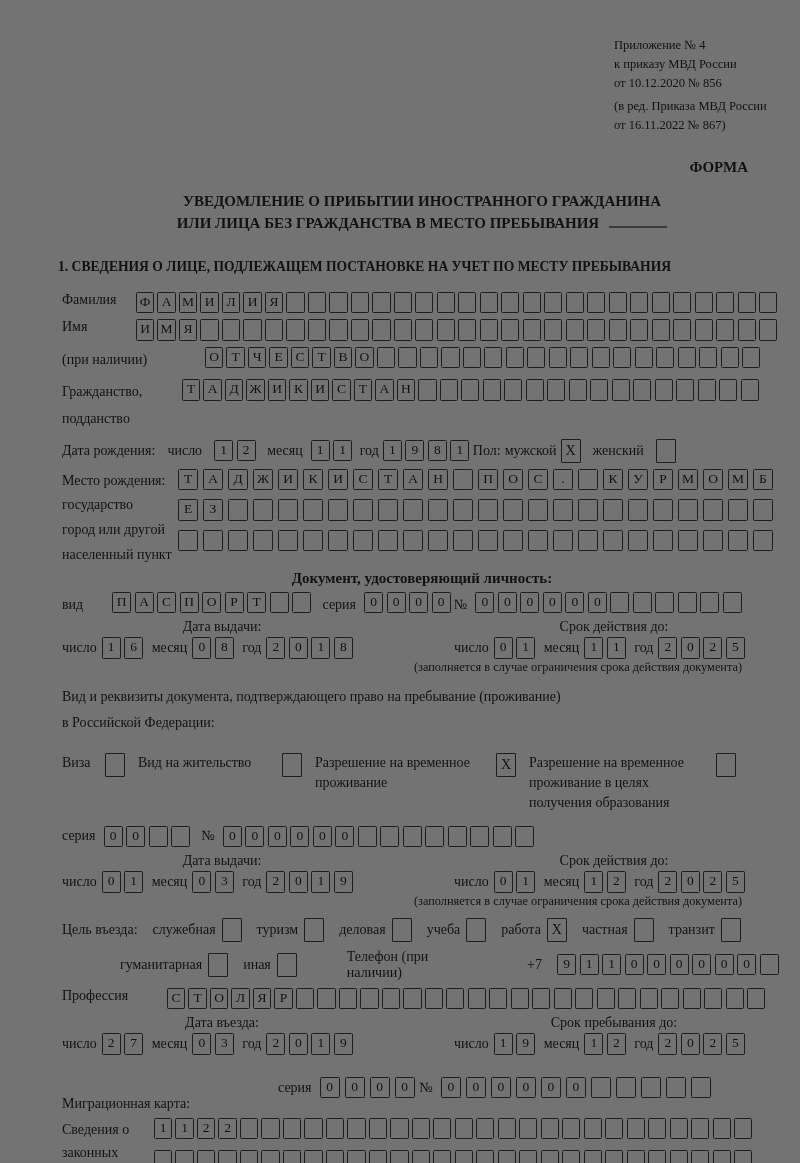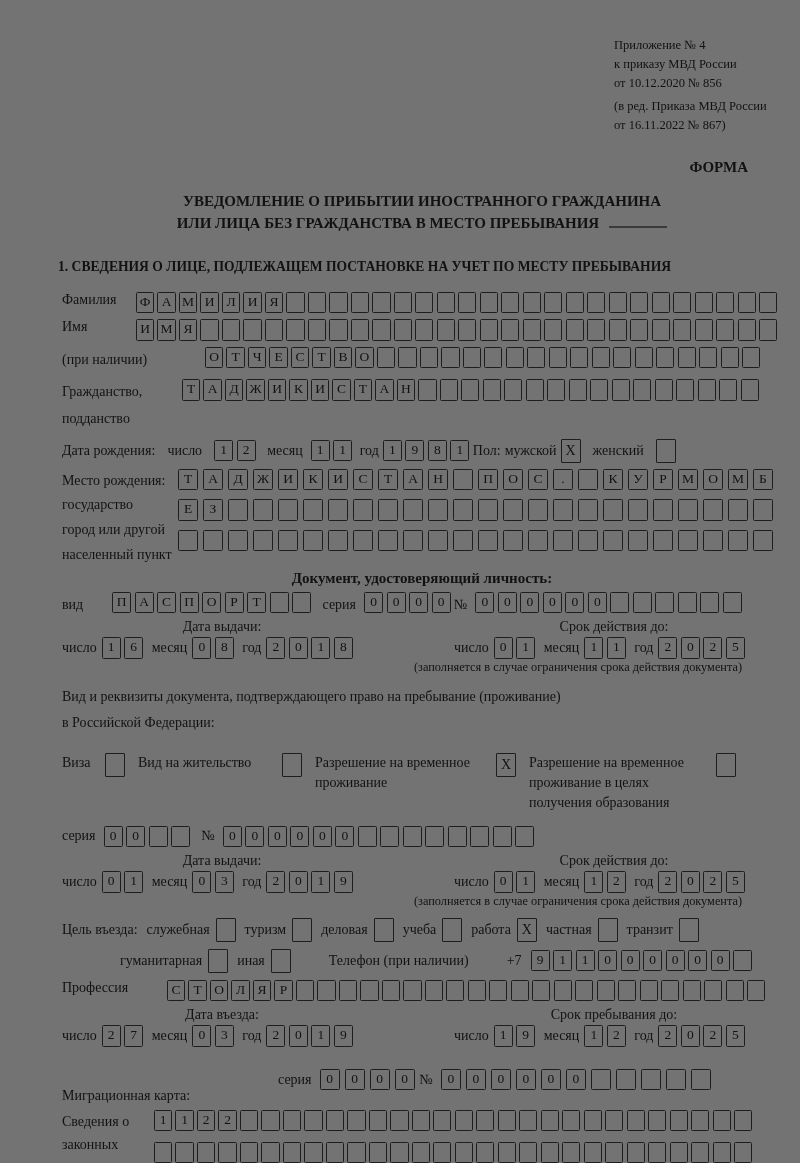--- a/index.html
+++ b/index.html
@@ -43,21 +43,21 @@
   .dhead{text-align:center;margin-bottom:2px;width:320px;}
   .dline{display:flex;align-items:center;gap:5px;}
   .note{text-align:right;font-size:12.3px;margin:1px 40px 9px 0;}
   .intro{font-size:14px;line-height:1.9;margin-bottom:2px;}
   
   .optrow{display:flex;align-items:flex-start;margin:4px 0 12px;font-size:14px;gap:13px;}
   .opt{display:flex;align-items:flex-start;gap:9px;margin-top:12px;}
   .optlabel{text-align:left;line-height:1.45;}
   .wA{width:34px;text-align:left;} .wB{width:135px;text-align:left;} .wC{width:172px;} .wD{width:178px;}
   
-  .purpose{display:flex;align-items:center;gap:9px;font-size:14px;margin-bottom:7px;flex-wrap:nowrap;}
+  .purpose{display:flex;align-items:center;gap:15px;font-size:14px;margin-bottom:7px;flex-wrap:nowrap;}
   .purpose .pair{display:flex;align-items:center;gap:6px;}
   .indent58{margin-left:58px;}
   
   .reps{display:flex;font-size:14px;margin-top:4px;}
   .reps-labels{width:92px;flex-shrink:0;line-height:1.7;}
   .reps-rows .cells{margin-bottom:10.5px;}
 </style>
 </head>
 <body>
 

